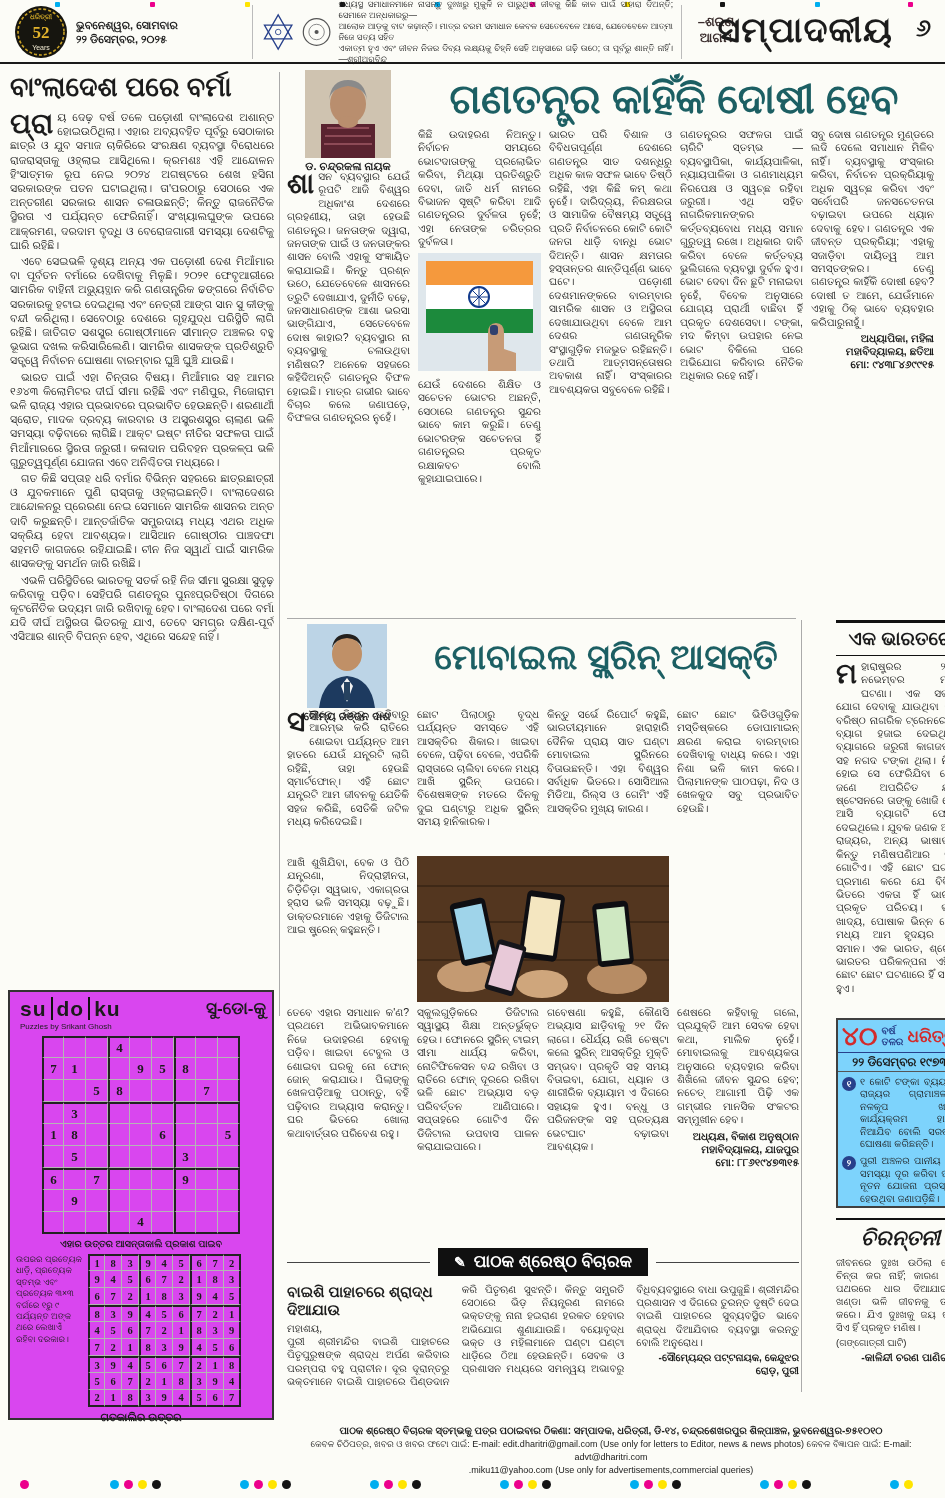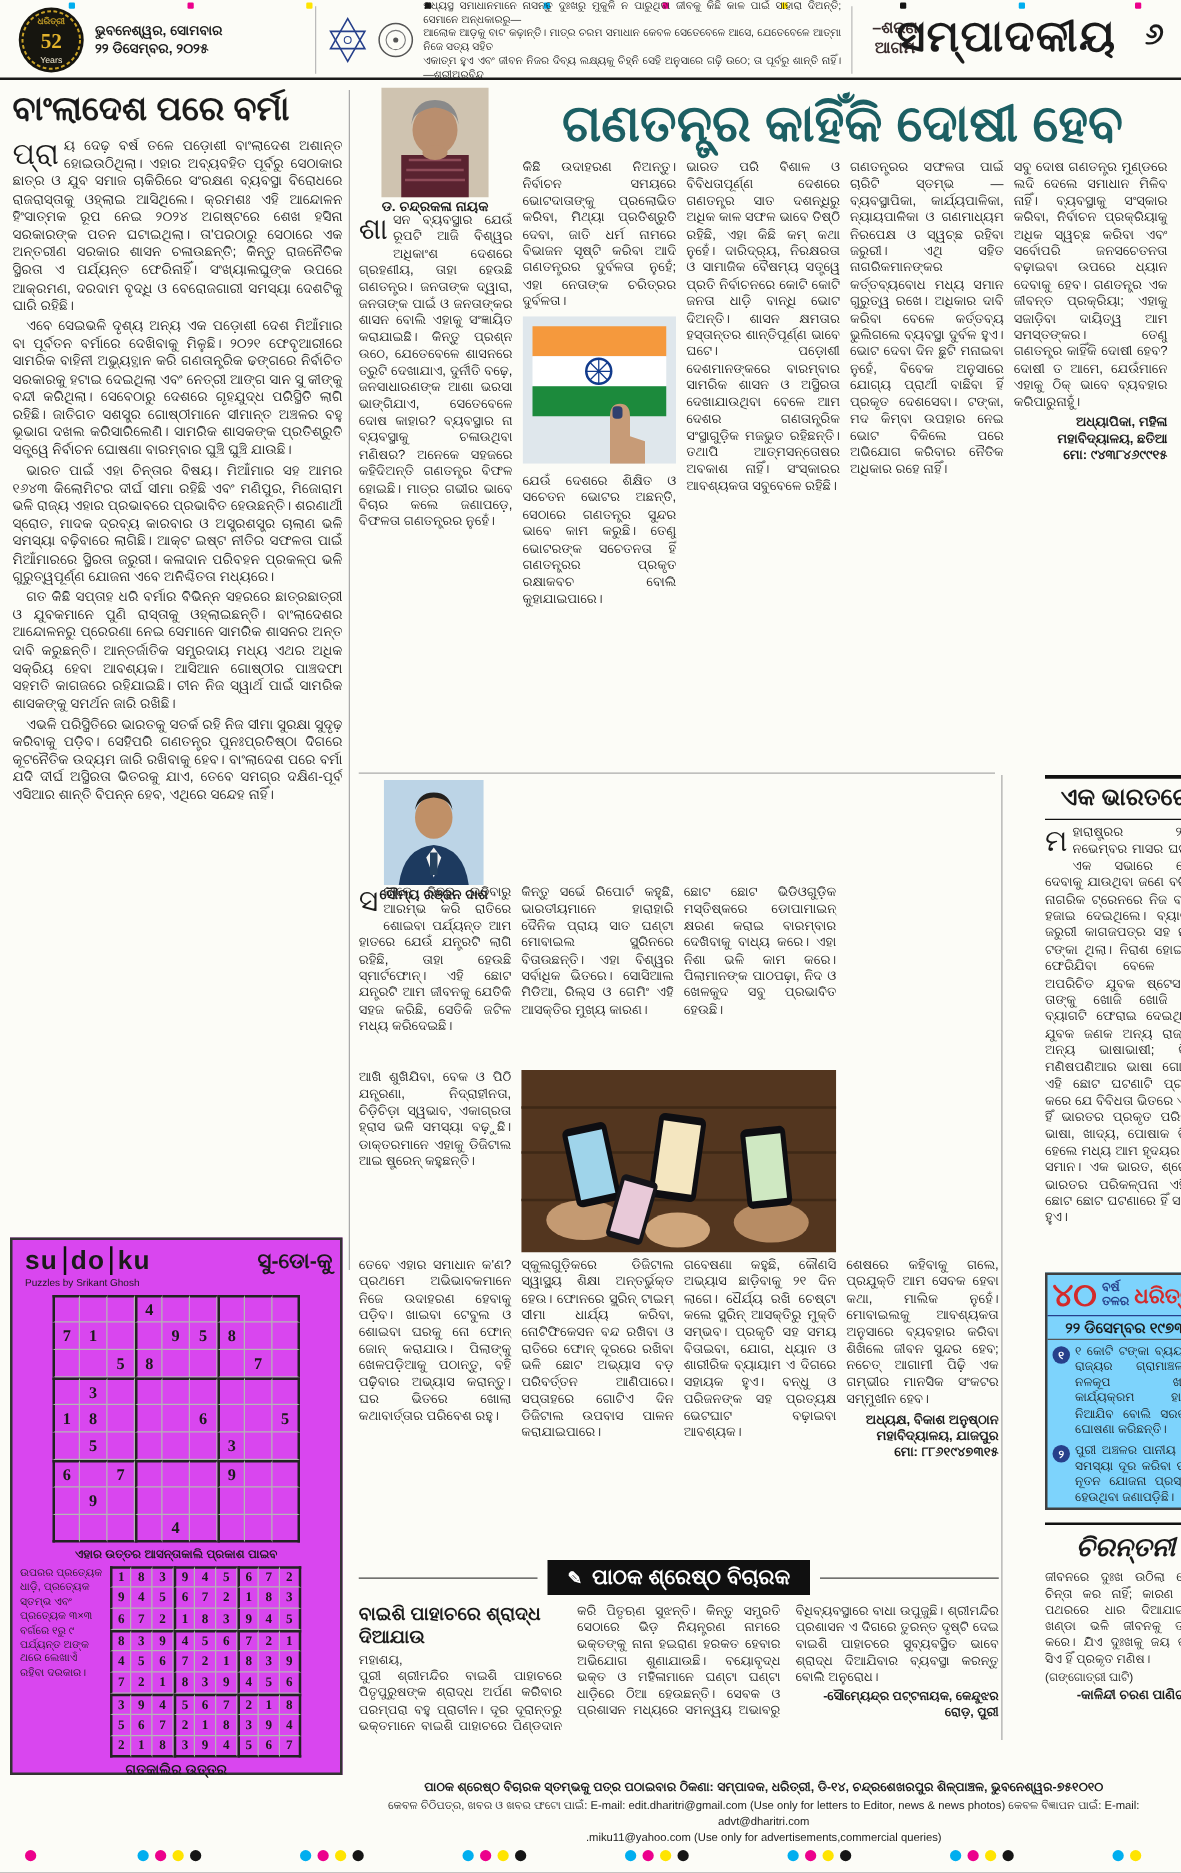--- a/index.html
+++ b/index.html
@@ -17,21 +17,21 @@
   #verse{font-size:8.5px;line-height:11px;text-align:justify;color:#222}
   #column-label{left:690px;top:14px;width:52px;text-align:center;font-size:13px;font-weight:800;line-height:16px;color:#3a2d2d}
   #edit-title{right:52px;top:10px;font-size:35px;font-weight:900;letter-spacing:1px}
   #page-no{right:14px;top:14px;font-size:24px;font-weight:800}
 
   
   .body-text{font-size:11px;line-height:14.2px;text-align:justify;overflow:hidden}
   .sm-text{font-size:10.5px;line-height:13.4px;text-align:justify;overflow:hidden}
   .para{text-indent:11px;margin-bottom:2px}
   .lead{text-indent:0}
-  .dropcap{float:left;font-size:24px;line-height:26px;font-weight:400;padding:1px 4px 0 0}
+  .dropcap{float:left;font-size:28px;line-height:26px;font-weight:700;padding:1px 4px 0 0}
   .vline{width:1px;background:#aaa}
   .hline{height:1px;background:#aaa}
   .headline-teal{color:#1c5f63;font-weight:800;text-align:center}
   .byline{text-align:center;font-weight:700;font-size:11px;margin-top:2px}
   .signature{text-align:right;font-weight:700;font-size:10.5px;line-height:13px;margin-top:3px}
 
   
   #burma{left:10px;top:72px;width:264px;height:946px}
   #burma h2{font-size:27px;line-height:31px;font-weight:800;margin-bottom:7px}
 
@@ -239,25 +239,27 @@
     <svg width="80" height="84" viewBox="0 0 80 84" style="display:block;margin:0 auto">
       <rect width="80" height="84" fill="#bcd4e6"></rect>
       <ellipse cx="40" cy="30" rx="15" ry="17" fill="#c09067"></ellipse>
       <path d="M25 24 Q27 10 40 10 Q53 10 55 24 Q52 15 40 14 Q28 15 25 24" fill="#23201d"></path>
       <path d="M12 84 Q16 54 40 52 Q64 54 68 84 Z" fill="#1d3a5f"></path>
       <polygon points="40,54 34,62 40,78 46,62" fill="#f2f2f2"></polygon>
       <rect x="37" y="58" width="6" height="18" fill="#26425f"></rect>
     </svg>
     <div class="byline">ସୌମ୍ୟ ରଞ୍ଜନ ଦାଶ</div>
   </div>
+  <div id="mob-head" class="abs headline-teal">ମୋବାଇଲ ସ୍କ୍ରିନ୍ ଆସକ୍ତି</div>
 
   <div id="mob-rowA" class="abs mob-row">
     <div class="mob-col sm-text">
       <span class="dropcap">ସ</span><span>କାଳେ ନିଦରୁ ଉଠିବାରୁ ଆରମ୍ଭ କରି ରାତିରେ ଶୋଇବା ପର୍ଯ୍ୟନ୍ତ ଆମ ହାତରେ ଯେଉଁ ଯନ୍ତ୍ରଟି ଲାଗି ରହିଛି, ତାହା ହେଉଛି ସ୍ମାର୍ଟଫୋନ୍। ଏହି ଛୋଟ ଯନ୍ତ୍ରଟି ଆମ ଜୀବନକୁ ଯେତିକି ସହଜ କରିଛି, ସେତିକି ଜଟିଳ ମଧ୍ୟ କରିଦେଇଛି।</span>
     </div>
+    <div class="mob-col sm-text">ଛୋଟ ପିଲାଠାରୁ ବୃଦ୍ଧ ପର୍ଯ୍ୟନ୍ତ ସମସ୍ତେ ଏହି ଆସକ୍ତିର ଶିକାର। ଖାଇବା ବେଳେ, ପଢ଼ିବା ବେଳେ, ଏପରିକି ରାସ୍ତାରେ ଚାଲିବା ବେଳେ ମଧ୍ୟ ଆଖି ସ୍କ୍ରିନ୍ ଉପରେ। ବିଶେଷଜ୍ଞଙ୍କ ମତରେ ଦିନକୁ ଦୁଇ ଘଣ୍ଟାରୁ ଅଧିକ ସ୍କ୍ରିନ୍ ସମୟ ହାନିକାରକ।</div>
     <div class="mob-col sm-text">କିନ୍ତୁ ସର୍ଭେ ରିପୋର୍ଟ କହୁଛି, ଭାରତୀୟମାନେ ହାରାହାରି ଦୈନିକ ପ୍ରାୟ ସାତ ଘଣ୍ଟା ମୋବାଇଲ ସ୍କ୍ରିନରେ ବିତାଉଛନ୍ତି। ଏହା ବିଶ୍ୱର ସର୍ବାଧିକ ଭିତରେ। ସୋସିଆଲ ମିଡିଆ, ରିଲ୍ସ ଓ ଗେମିଂ ଏହି ଆସକ୍ତିର ମୁଖ୍ୟ କାରଣ।</div>
     <div class="mob-col sm-text">ଛୋଟ ଛୋଟ ଭିଡିଓଗୁଡ଼ିକ ମସ୍ତିଷ୍କରେ ଡୋପାମାଇନ୍ କ୍ଷରଣ କରାଇ ବାରମ୍ବାର ଦେଖିବାକୁ ବାଧ୍ୟ କରେ। ଏହା ନିଶା ଭଳି କାମ କରେ। ପିଲାମାନଙ୍କ ପାଠପଢ଼ା, ନିଦ ଓ ଖେଳକୁଦ ସବୁ ପ୍ରଭାବିତ ହେଉଛି।</div>
   </div>
 
   <div id="mob-rowB" class="abs mob-row">
     <div class="mob-col sm-text">ଆଖି ଶୁଖିଯିବା, ବେକ ଓ ପିଠି ଯନ୍ତ୍ରଣା, ନିଦ୍ରାହୀନତା, ଚିଡ଼ିଚିଡ଼ା ସ୍ୱଭାବ, ଏକାଗ୍ରତା ହ୍ରାସ ଭଳି ସମସ୍ୟା ବଢ଼ୁଛି। ଡାକ୍ତରମାନେ ଏହାକୁ ଡିଜିଟାଲ ଆଇ ଷ୍ଟ୍ରେନ୍ କହୁଛନ୍ତି।</div>
     <div class="mob-mid">
       <svg width="252" height="146" viewBox="0 0 252 146">
         <rect width="252" height="146" fill="#53361f"></rect>
         <g stroke="#3e2816" stroke-width="2">

